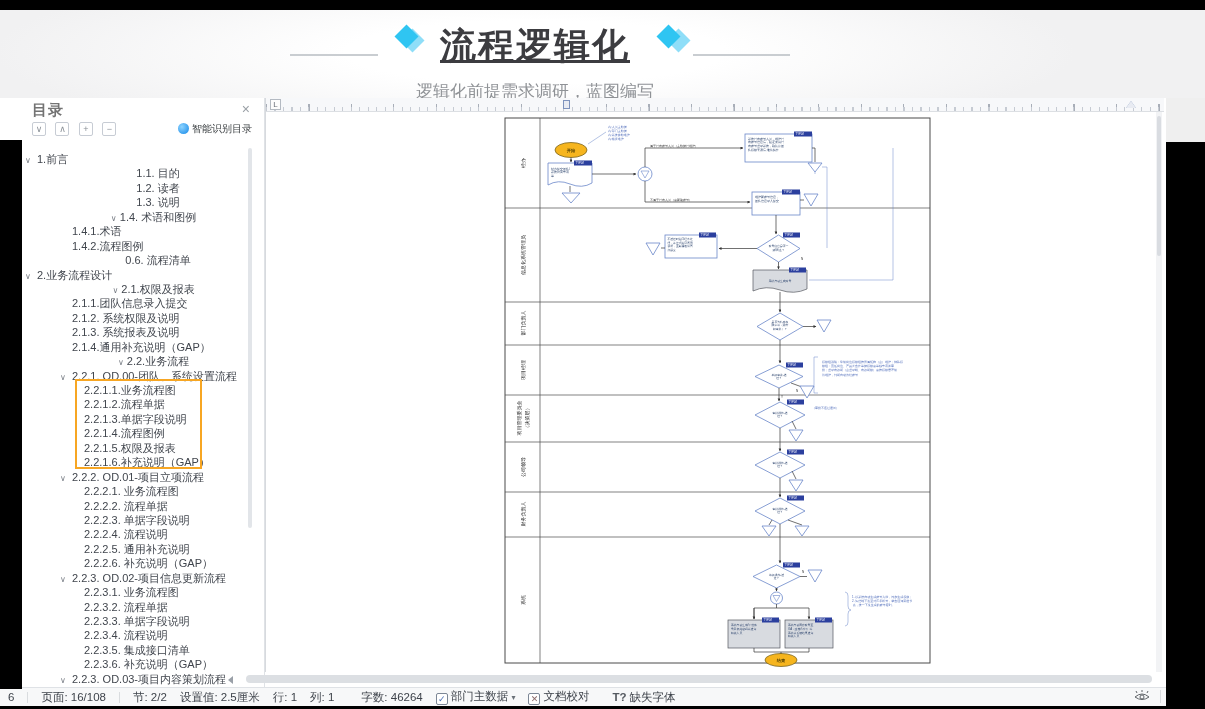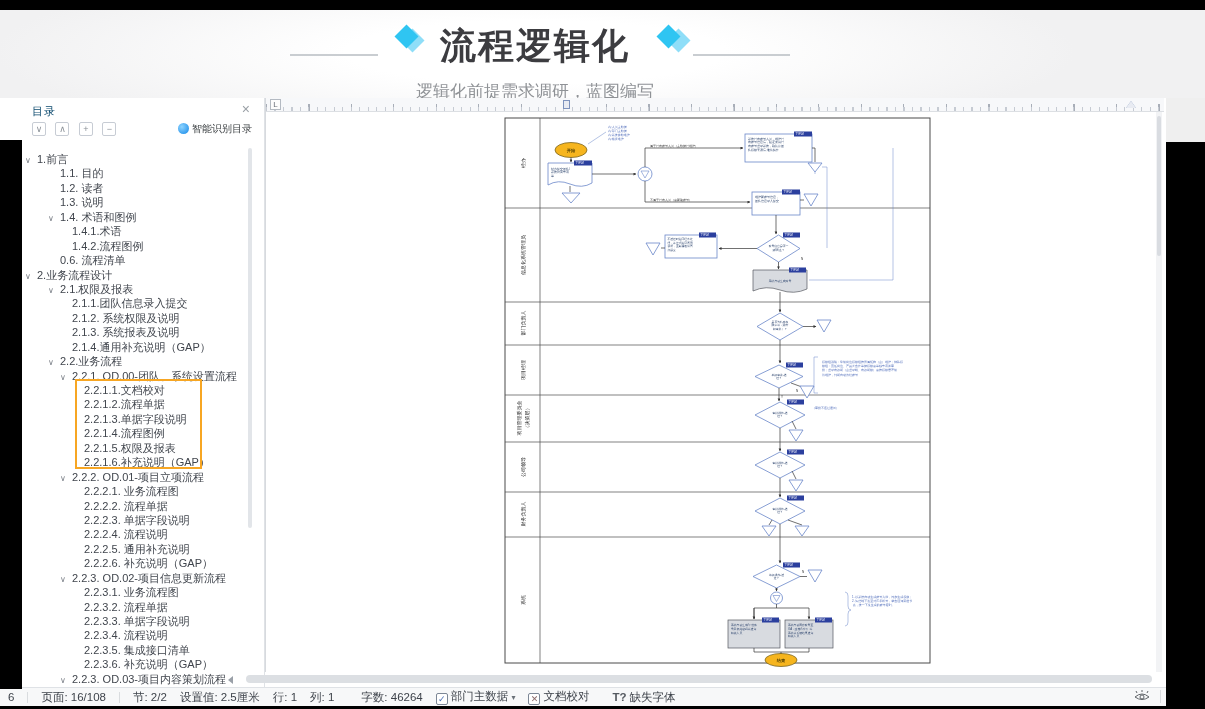--- a/index.html
+++ b/index.html
@@ -14,38 +14,38 @@
   .botblack{left:0;top:706px;width:1205px;height:3px;background:#000;}
   
   .banner{left:0;top:10px;width:1205px;height:88px;
     background:radial-gradient(ellipse 540px 90px at 535px 42px,#ffffff 35%,#f1f1f2 100%);}
   .bline{top:44px;height:2px;background:#c9cdd1;}
   .bline.l{left:290px;width:88px;}
   .bline.r{left:693px;width:97px;}
   .dia{width:17px;height:17px;transform:rotate(45deg);background:#2fc5f2;}
   .dia.lite{background:#8fdef8;}
   .btitle{left:535px;top:12px;transform:translateX(-50%);font-size:36px;font-weight:800;
-    color:#3c3c40;letter-spacing:2px;white-space:nowrap;}
+    color:#3c3c40;letter-spacing:2px;white-space:nowrap;text-decoration:underline;}
   .bsub{left:535px;top:70px;transform:translateX(-50%);font-size:17px;color:#8f9296;white-space:nowrap;}
   
   .sidebar{left:22px;top:98px;width:243px;height:589px;background:#fff;border-right:1px solid #dfe2e6;overflow:hidden;}
   .sb-head{position:absolute;left:10px;top:3px;right:8px;height:18px;}
-  .sb-title{font-size:11px;color:#0c4a6e;font-weight:normal;letter-spacing:1px;}
+  .sb-title{font-size:15px;color:#737373;font-weight:bold;letter-spacing:1px;}
   .sb-close{position:absolute;right:6px;top:0;font-size:14px;color:#9aa0a6;cursor:pointer;}
   .sb-tools{position:absolute;left:10px;top:24px;right:8px;height:16px;}
   .tbtn{display:inline-block;width:14px;height:14px;margin-right:5px;border:1px solid #c7ccd4;
     border-radius:2px;color:#8a9097;font-size:9px;line-height:12px;text-align:center;vertical-align:top;}
   .smart{position:absolute;right:4px;top:0;font-size:10px;color:#3c4043;}
   .smart .dot{display:inline-block;width:11px;height:11px;border-radius:50%;
     background:radial-gradient(circle at 35% 35%,#8ed4ff,#1187e8);vertical-align:-2px;margin-right:3px;}
   .tree{position:absolute;left:0;top:54px;right:8px;bottom:0;overflow:hidden;}
   .ti{height:14.45px;line-height:14.45px;font-size:11px;color:#40454d;white-space:nowrap;}
   .ti .chev{display:inline-block;width:12px;color:#7a7f87;font-size:8px;}
   .ti .chev.hid{visibility:hidden;}
-  .ti.l1{padding-left:3px;}.ti.l2{padding-left:26px;}.ti.l3{padding-left:38px;}.ti.l4{padding-left:50px;}
+  .ti.l1{padding-left:3px;}.ti.l2{padding-left:26px;text-align:center;}.ti.l3{padding-left:38px;}.ti.l4{padding-left:50px;}
   .hlbox{left:53px;top:281px;width:127px;height:90px;border:2px solid #f7a623;z-index:3;}
   .sb-scroll{left:226px;top:50px;width:4px;height:380px;background:#e2e5e9;border-radius:2px;}
   
   .docarea{left:265px;top:98px;width:901px;height:574px;background:#fff;border-left:1px solid #d7dade;}
   .ruler{position:absolute;left:0;top:0;width:898px;height:14px;background:#f7f8fa;border-bottom:1px solid #dcdfe3;
     background-image:repeating-linear-gradient(90deg,#c6cbd3 0 1px,transparent 1px 8.5px),
                      repeating-linear-gradient(90deg,#a8aeb8 0 1px,transparent 1px 42.5px);
     background-size:100% 4px,100% 7px;background-position:left bottom,left bottom;background-repeat:no-repeat,no-repeat;}
   .tabsel{position:absolute;left:4px;top:1px;width:11px;height:11px;border:1px solid #b4bac2;background:#fdfdfd;
     font-size:8px;color:#6a7078;line-height:10px;text-align:center;}
@@ -124,21 +124,21 @@
         <div class="ti l3"><span class="chev hid">∨</span><span>1.4.2.流程图例</span></div>
         <div class="ti l2"><span class="chev hid">∨</span><span>0.6. 流程清单</span></div>
         <div class="ti l1"><span class="chev">∨</span><span>2.业务流程设计</span></div>
         <div class="ti l2"><span class="chev">∨</span><span>2.1.权限及报表</span></div>
         <div class="ti l3"><span class="chev hid">∨</span><span>2.1.1.团队信息录入提交</span></div>
         <div class="ti l3"><span class="chev hid">∨</span><span>2.1.2. 系统权限及说明</span></div>
         <div class="ti l3"><span class="chev hid">∨</span><span>2.1.3. 系统报表及说明</span></div>
         <div class="ti l3"><span class="chev hid">∨</span><span>2.1.4.通用补充说明（GAP）</span></div>
         <div class="ti l2"><span class="chev">∨</span><span>2.2.业务流程</span></div>
         <div class="ti l3"><span class="chev">∨</span><span>2.2.1. OD.00-团队、系统设置流程</span></div>
-        <div class="ti l4"><span class="chev hid">∨</span><span>2.2.1.1.文档校对</span></div>
+        <div class="ti l4"><span class="chev hid">∨</span><span>2.2.1.1.业务流程图</span></div>
         <div class="ti l4"><span class="chev hid">∨</span><span>2.2.1.2.流程单据</span></div>
         <div class="ti l4"><span class="chev hid">∨</span><span>2.2.1.3.单据字段说明</span></div>
         <div class="ti l4"><span class="chev hid">∨</span><span>2.2.1.4.流程图例</span></div>
         <div class="ti l4"><span class="chev hid">∨</span><span>2.2.1.5.权限及报表</span></div>
         <div class="ti l4"><span class="chev hid">∨</span><span>2.2.1.6.补充说明（GAP）</span></div>
         <div class="ti l3"><span class="chev">∨</span><span>2.2.2. OD.01-项目立项流程</span></div>
         <div class="ti l4"><span class="chev hid">∨</span><span>2.2.2.1. 业务流程图</span></div>
         <div class="ti l4"><span class="chev hid">∨</span><span>2.2.2.2. 流程单据</span></div>
         <div class="ti l4"><span class="chev hid">∨</span><span>2.2.2.3. 单据字段说明</span></div>
         <div class="ti l4"><span class="chev hid">∨</span><span>2.2.2.4. 流程说明</span></div>

